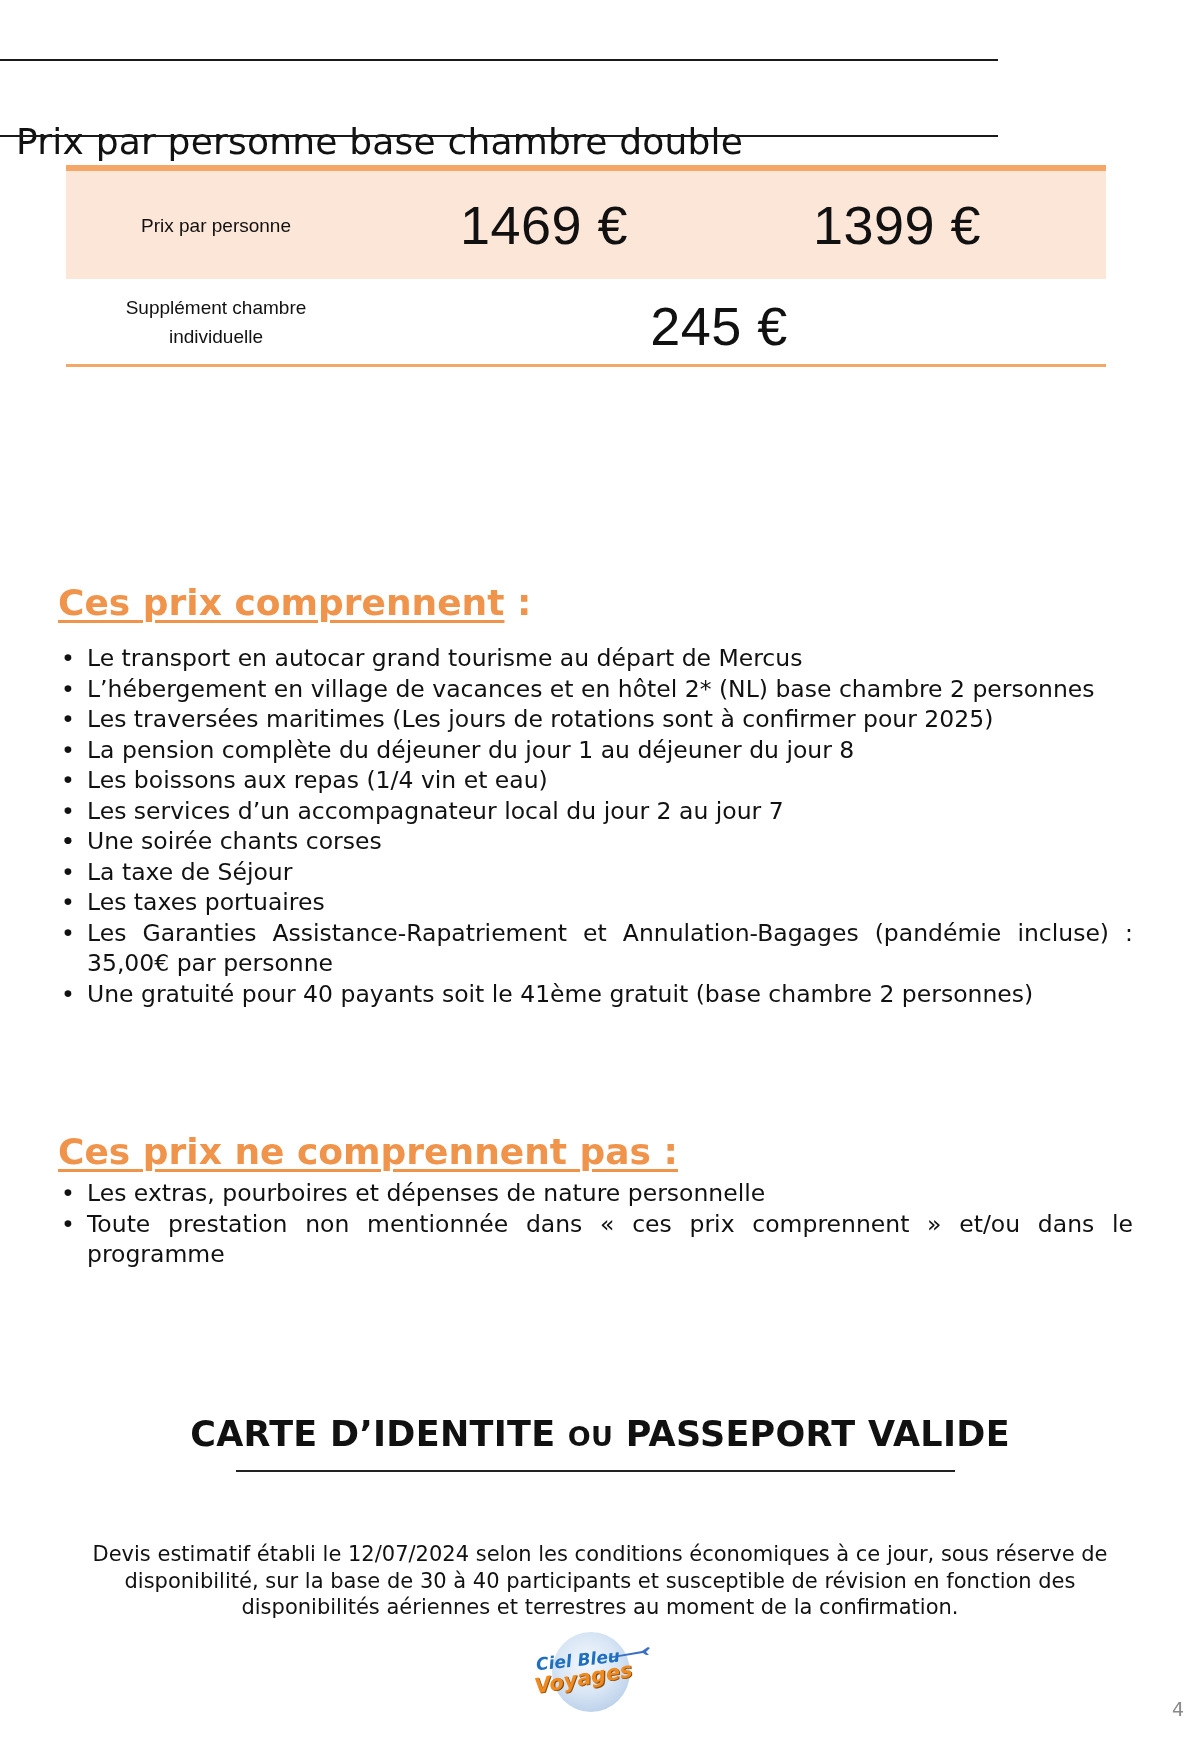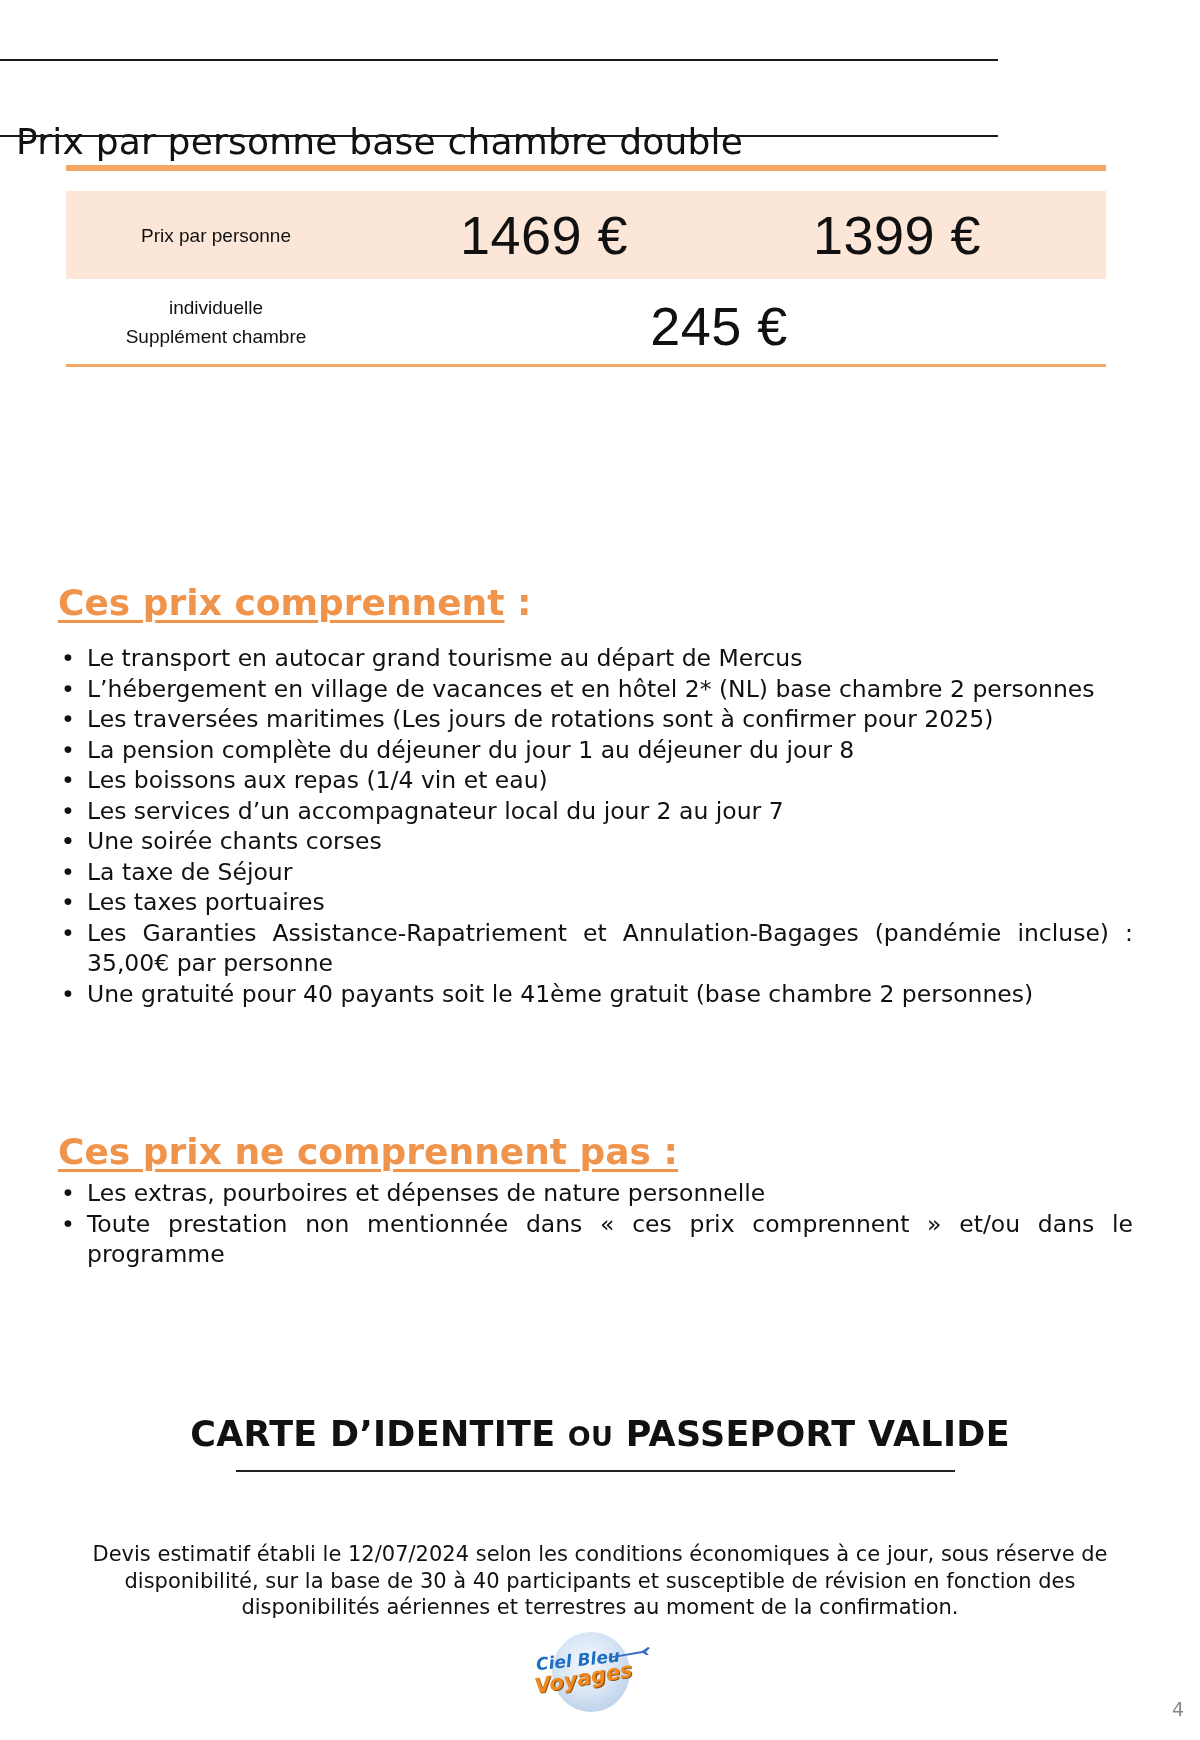--- a/index.html
+++ b/index.html
@@ -10,21 +10,21 @@
   #rule-top { left: 0; top: 59px; width: 998px; }
   #rule-bottom { left: 0; top: 135px; width: 998px; }
   .page-title { position: absolute; left: 16px; top: 73px; font-size: 36px;
                 font-weight: normal; color: #111; letter-spacing: 0.2px; white-space: nowrap; margin-top: 48px; }
 
   
   .price-table { position: absolute; left: 66px; top: 165px; width: 1040px; }
   .orange-rule { height: 3px; background: #f4a767; }
   .t-row { display: flex; align-items: center; }
   .t-row.header { height: 67px; }
-  .t-row.shaded { height: 88px; background: #fce6d8; margin-top: 20px; }
+  .t-row.shaded { height: 108px; background: #fce6d8; }
   .t-row.supp { height: 85px; }
   .t-cell { flex: 0 0 auto; text-align: center; font-family: "Liberation Sans", sans-serif; }
   .c1 { width: 300px; }
   .c2 { width: 356px; }
   .c3 { width: 350px; }
   .c23 { width: 706px; }
   .header .t-cell { font-weight: bold; font-size: 19px; }
   .label-cell { font-size: 19px; line-height: 29px; }
   .big-price { font-size: 54px; font-weight: normal; letter-spacing: 0.5px; }
   .supp .big-price { position: relative; top: 4px; }
@@ -75,22 +75,22 @@
 <div class="price-table">
   <div class="orange-rule"></div>
   <div class="orange-rule"></div>
   <div class="t-row shaded">
     <div class="t-cell c1 label-cell">Prix par personne</div>
     <div class="t-cell c2 big-price">1469 €</div>
     <div class="t-cell c3 big-price">1399 €</div>
   </div>
   <div class="t-row supp">
     <div class="t-cell c1 label-cell">
+      <div>Supplément chambre</div>
       <div>individuelle</div>
-      <div>Supplément chambre</div>
     </div>
     <div class="t-cell c23 big-price">245 €</div>
   </div>
   <div class="orange-rule"></div>
 </div>
 
 <h2 class="section-heading" id="heading-includes"><span class="ul">Ces prix comprennent</span><span> :</span></h2>
 
 <ul class="bullets" id="list-includes">
   <li><span class="dot">•</span><span>Le transport en autocar grand tourisme au départ de Mercus</span></li>

